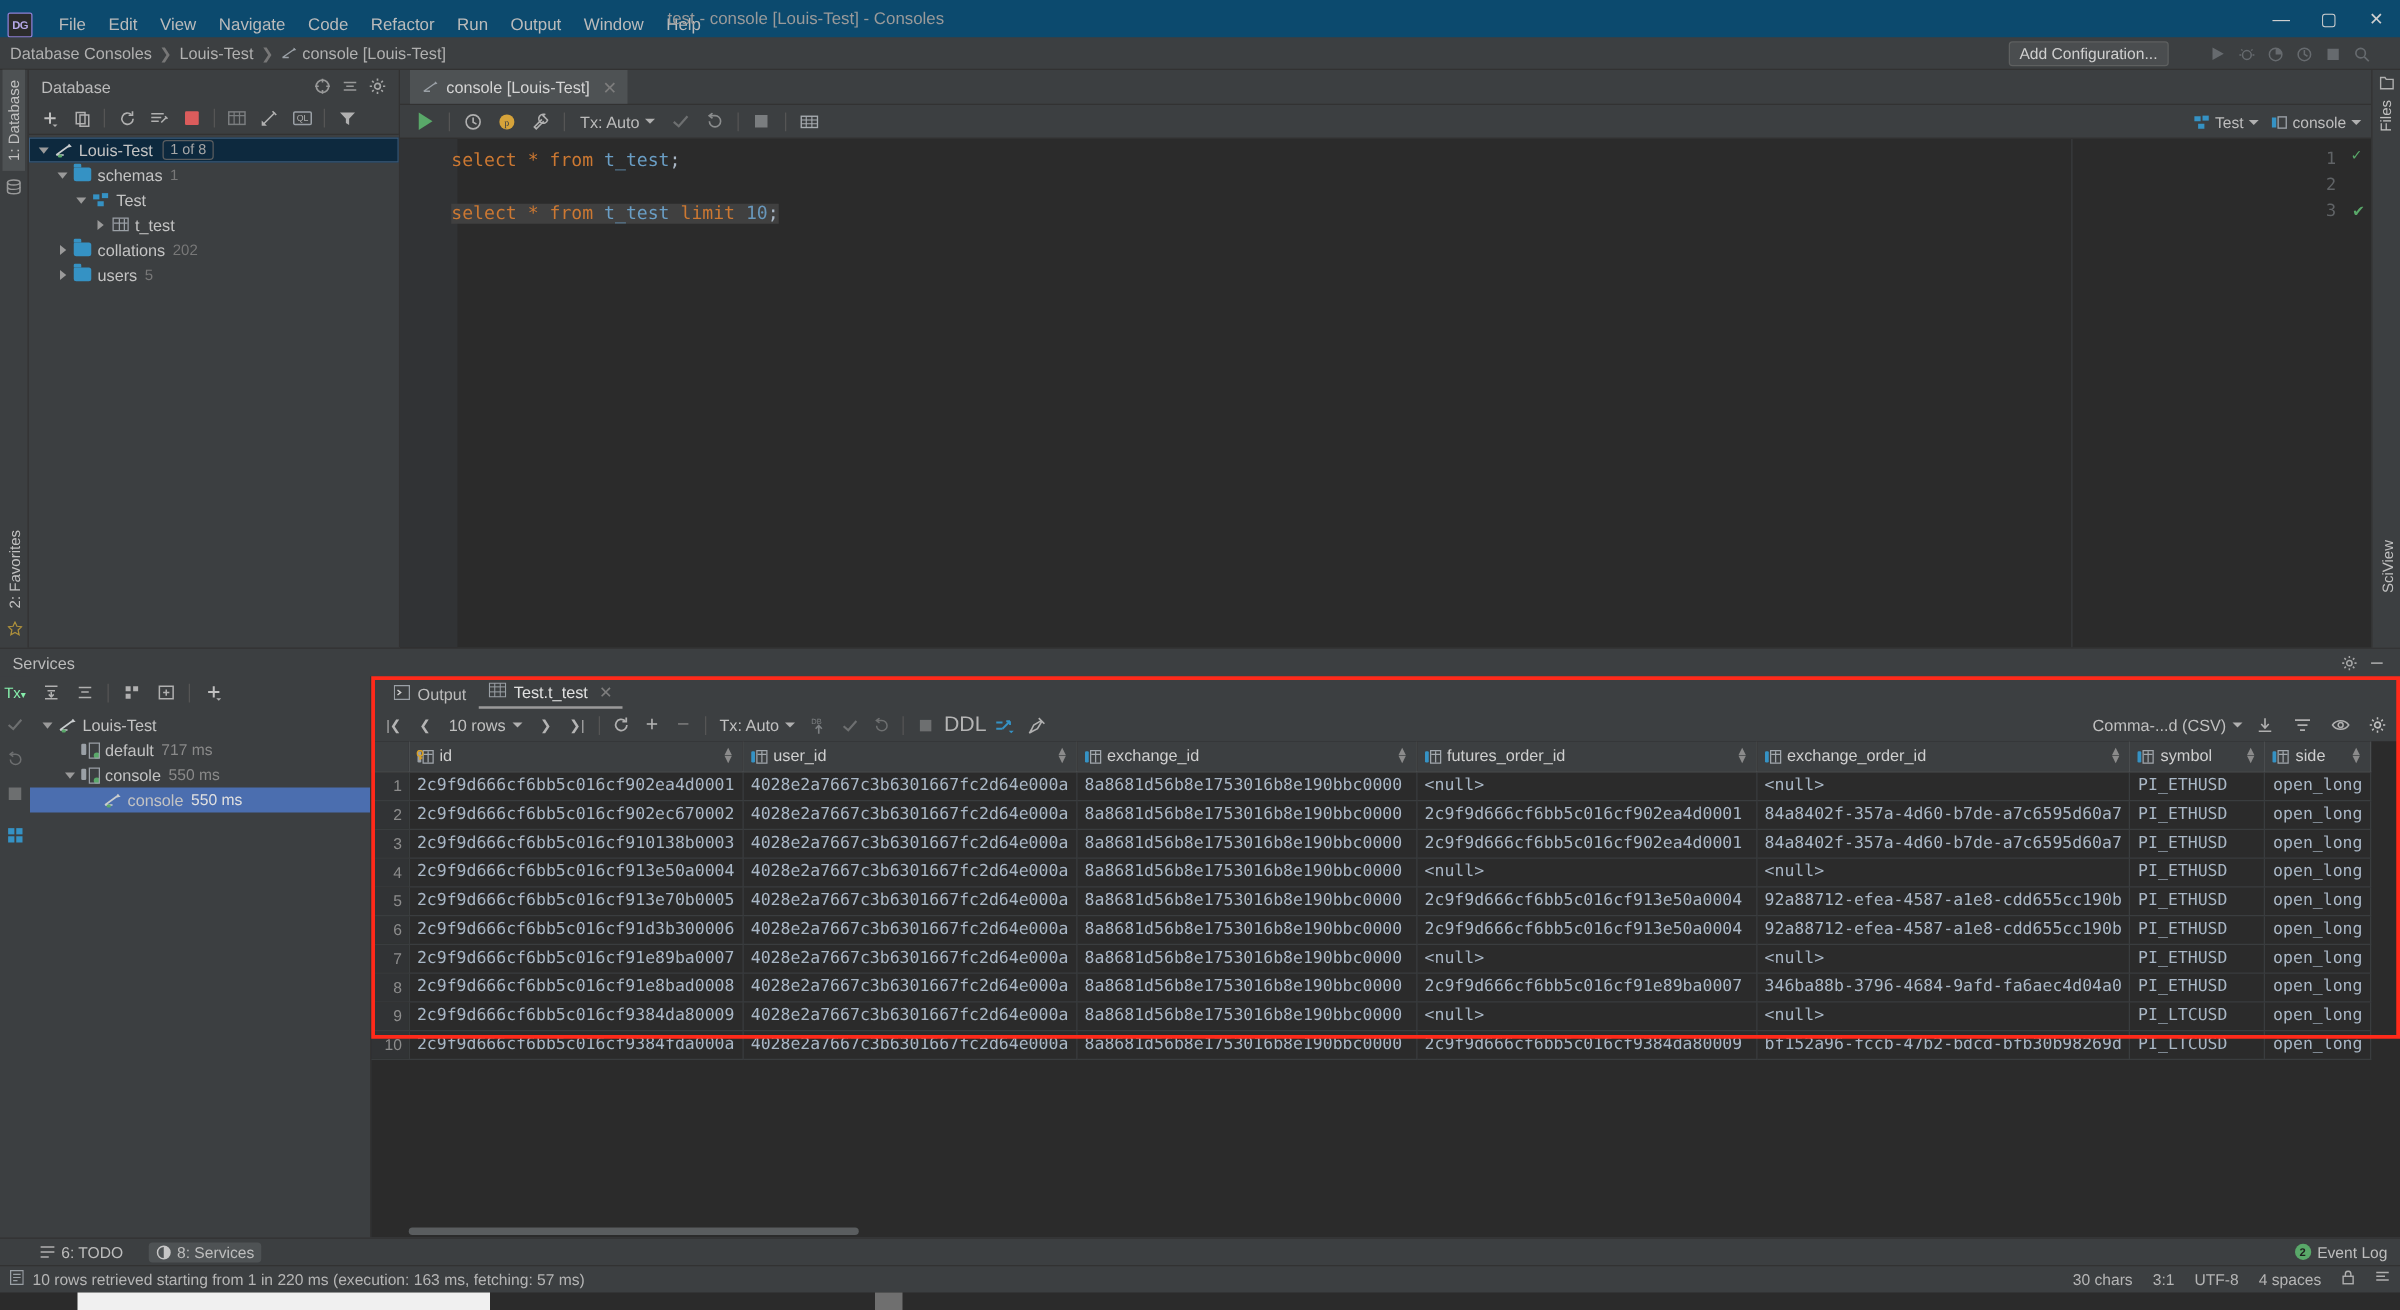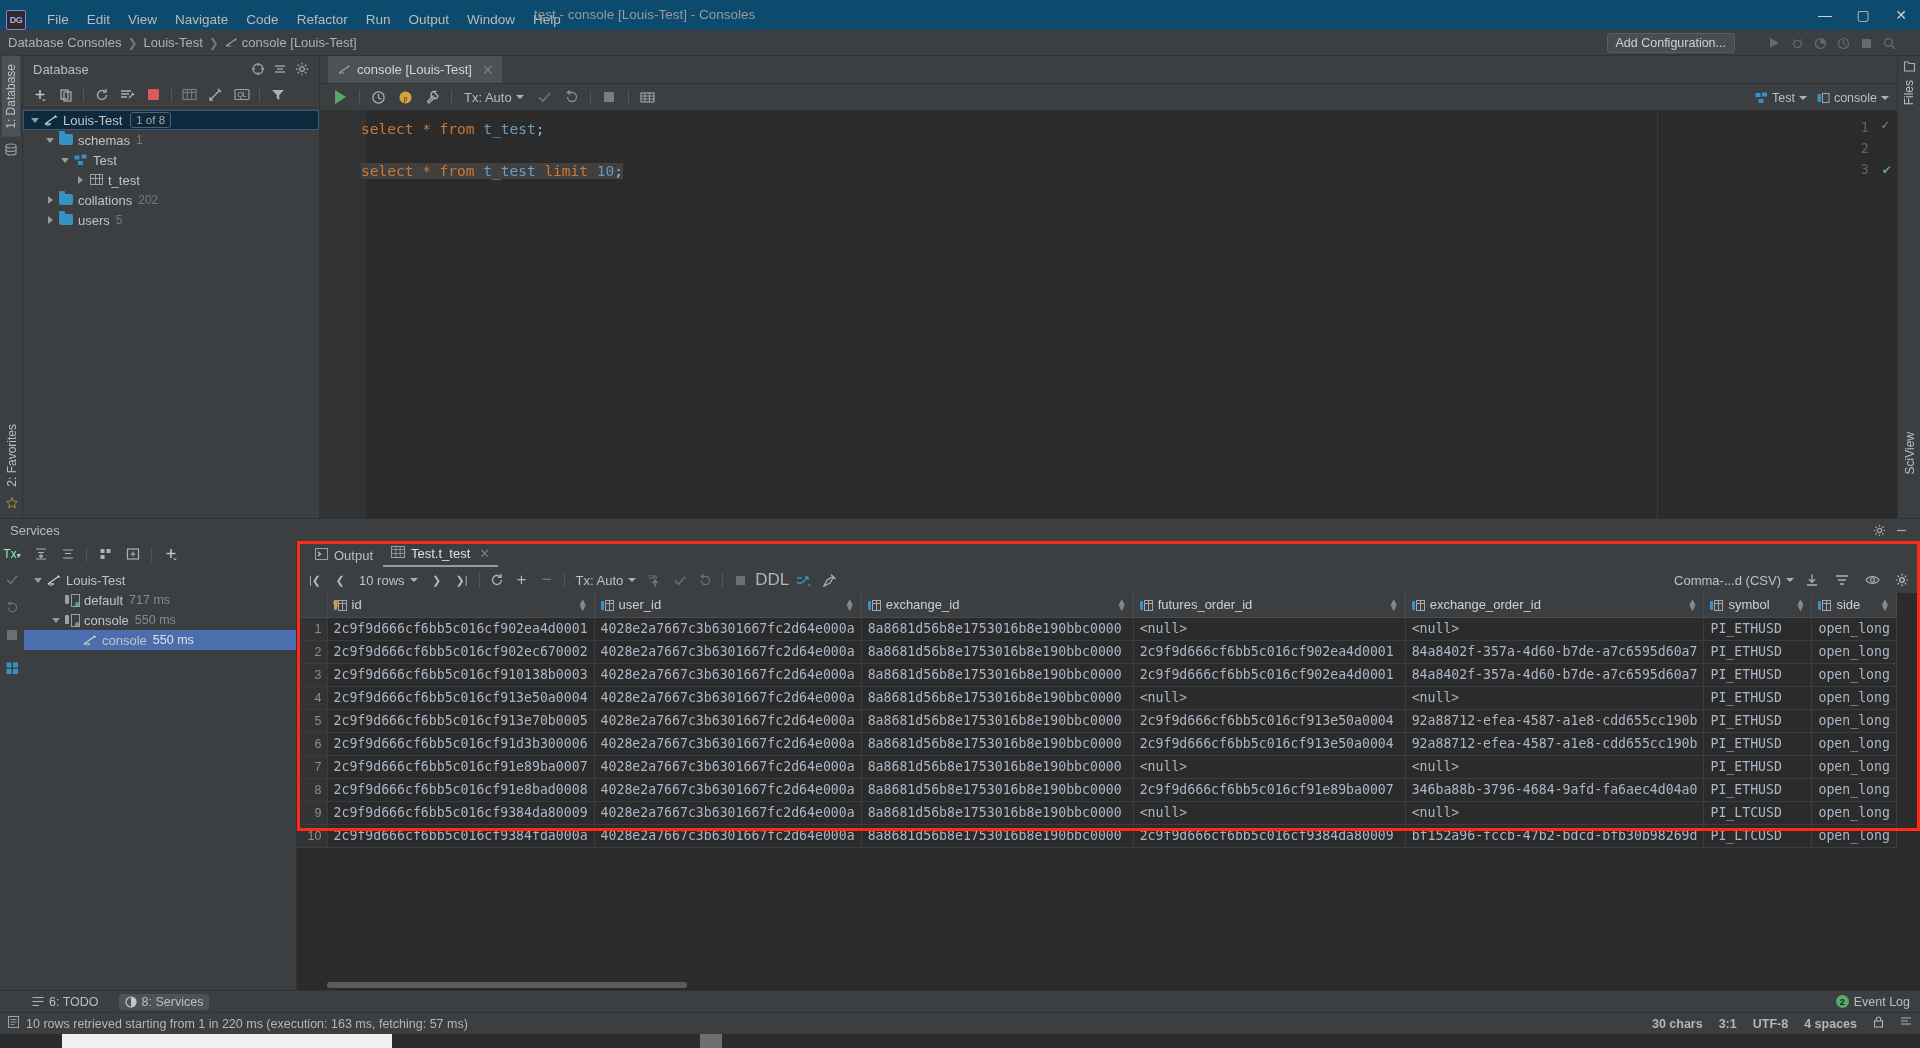--- a/index.html
+++ b/index.html
@@ -224,21 +224,21 @@
   }
   .botbar .pill { display: flex; align-items: center; gap: 5px; padding: 1px 6px; border-radius: 3px; }
   .botbar .pill.sel { background: #4e5254; }
   .botbar .right { position: absolute; right: 10px; display: flex; align-items: center; gap: 5px; }
   .evtbadge { width: 13px; height: 13px; border-radius: 50%; background: #59a869; color: #1e1e1e; font-size: 9px; display:flex;align-items:center;justify-content:center; font-weight:bold; }
 
   .statusbar {
     height: 22px; background: #3c3f41; display: flex; align-items: center; flex: none;
     padding-left: 8px; font-size: 12.5px; color: #b5b5b5; position: relative; border-top: 1px solid #323232;
   }
-  .statusbar .right { position: absolute; right: 8px; display: flex; align-items: center; gap: 16px; font-weight: bold; }
+  .statusbar .right { position: absolute; right: 8px; display: flex; align-items: center; gap: 16px; }
 
   .taskbar { height: 14px; background: #2b2b2b; flex: none; position: relative; }
   .taskbar .wtile { position: absolute; left: 0; top: 0; height: 14px; background: #f0f0f0; }
   .taskbar .wtile2 { position: absolute; height: 14px; background: #6f6f6f; }
 
   .greensq { width: 11px; height: 11px; background: #db5c5c; border-radius: 1px; }
   .svgico { display:block; }
 </style>
 </head>
 <body>

